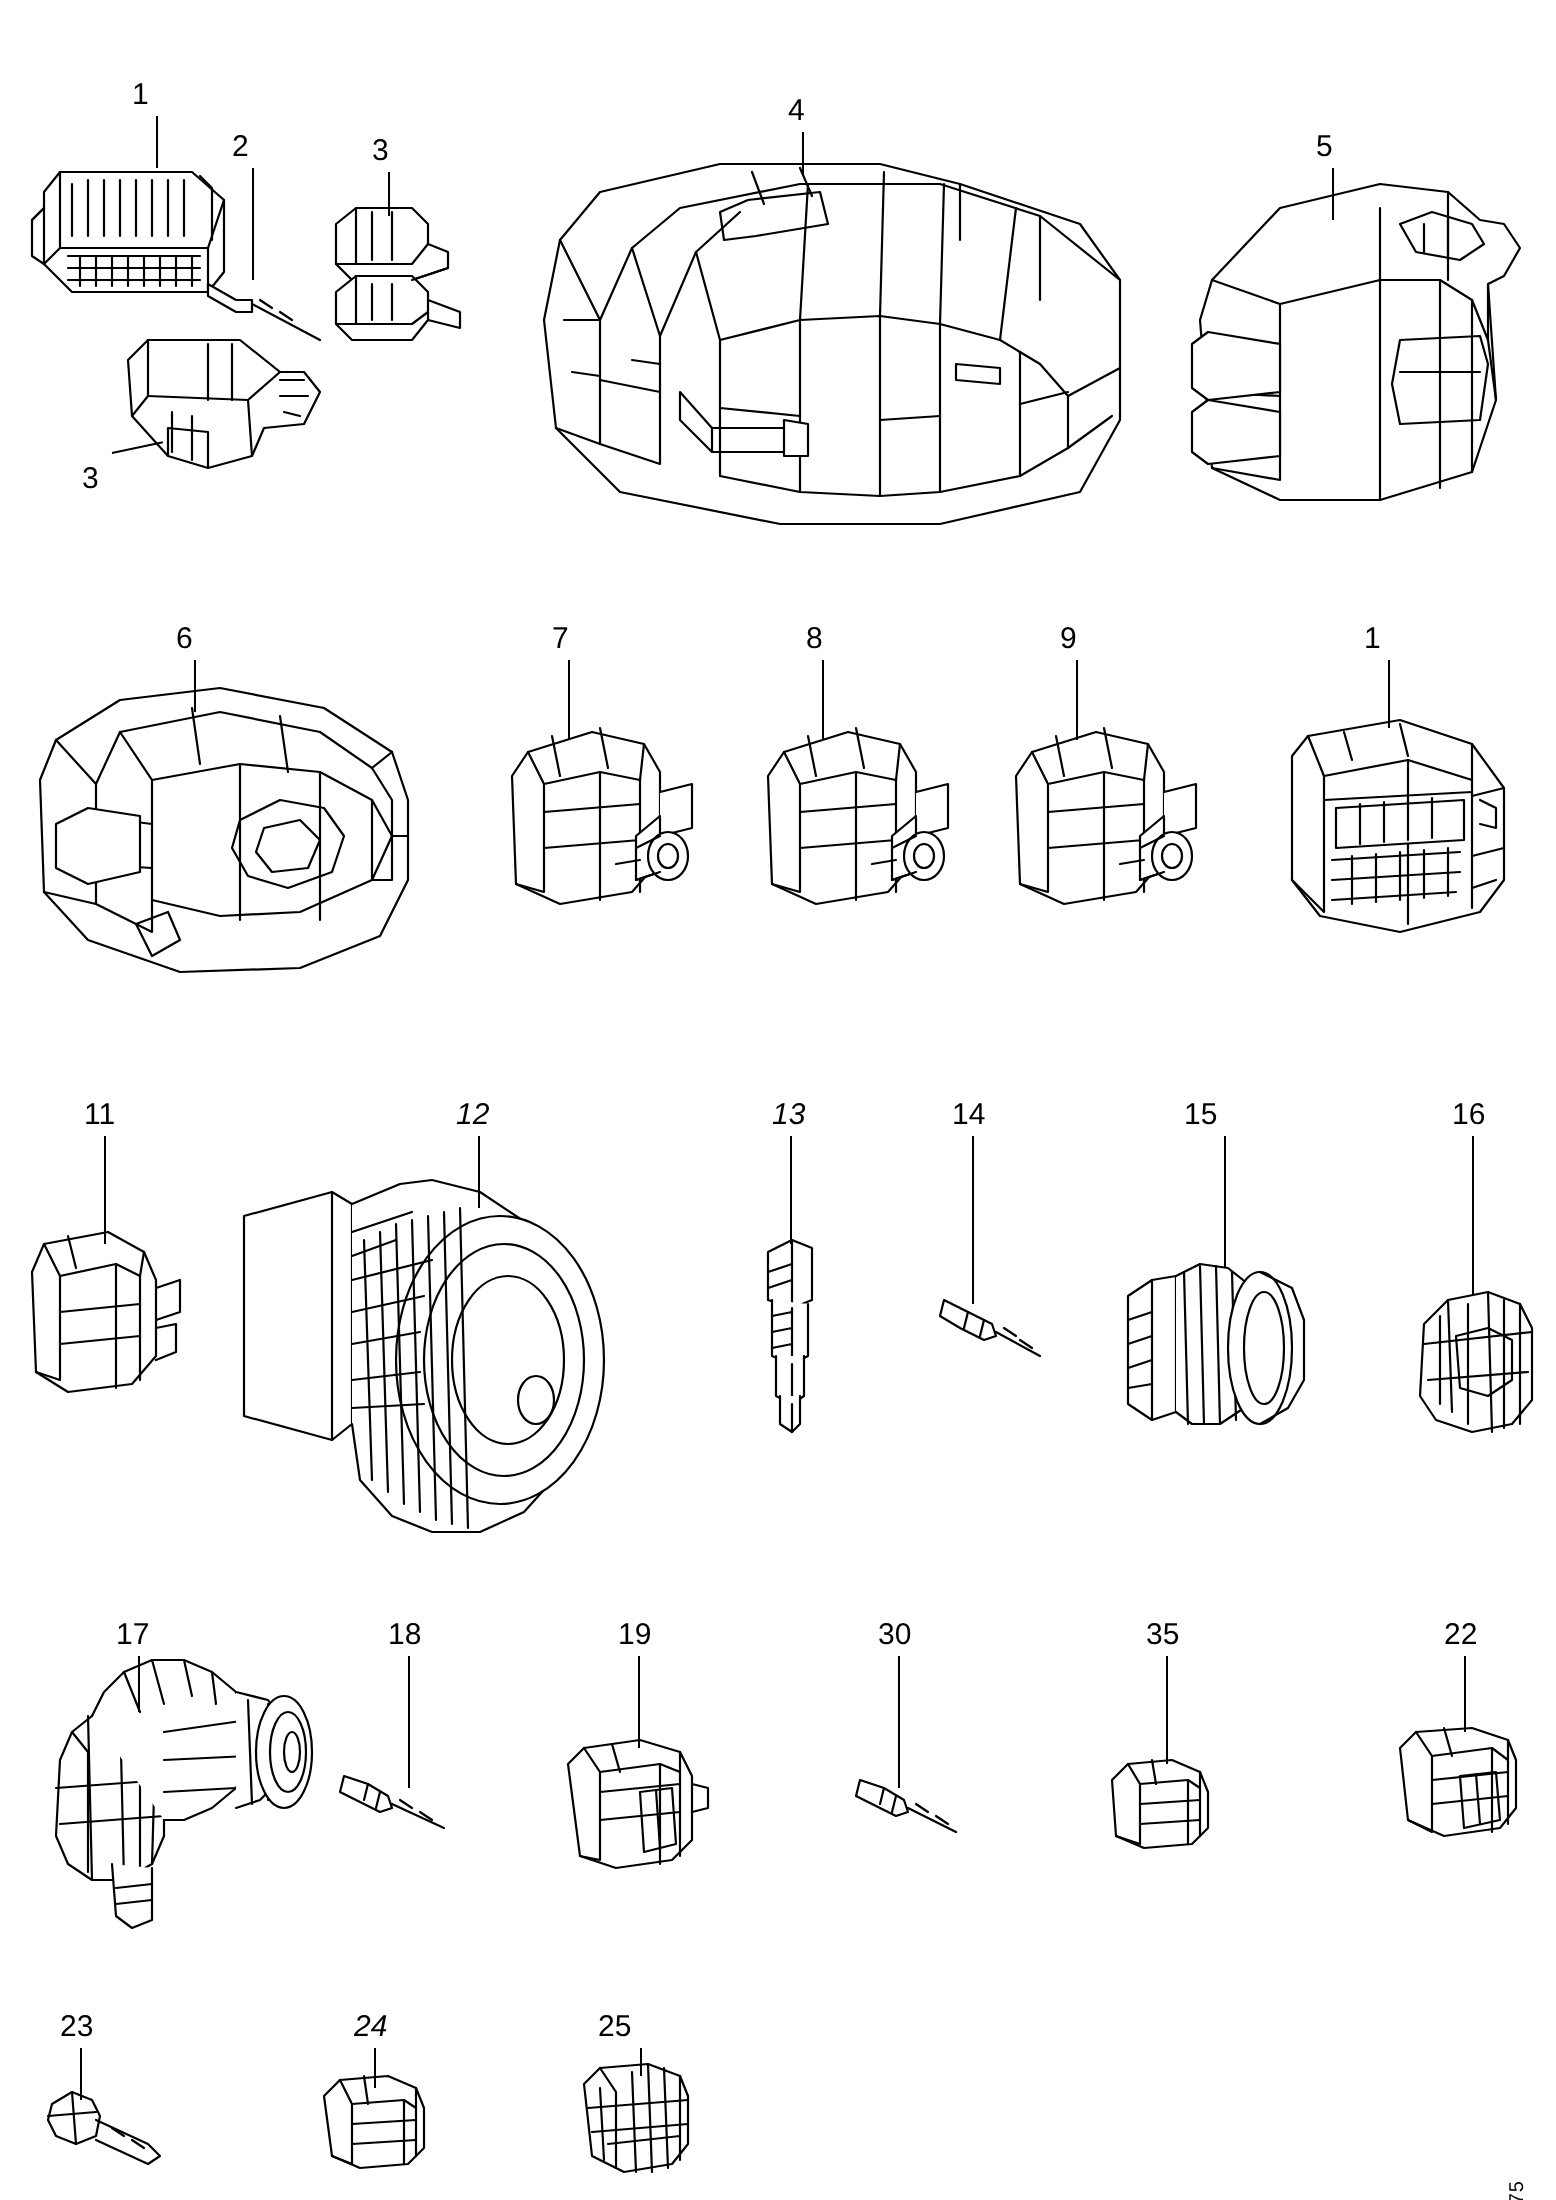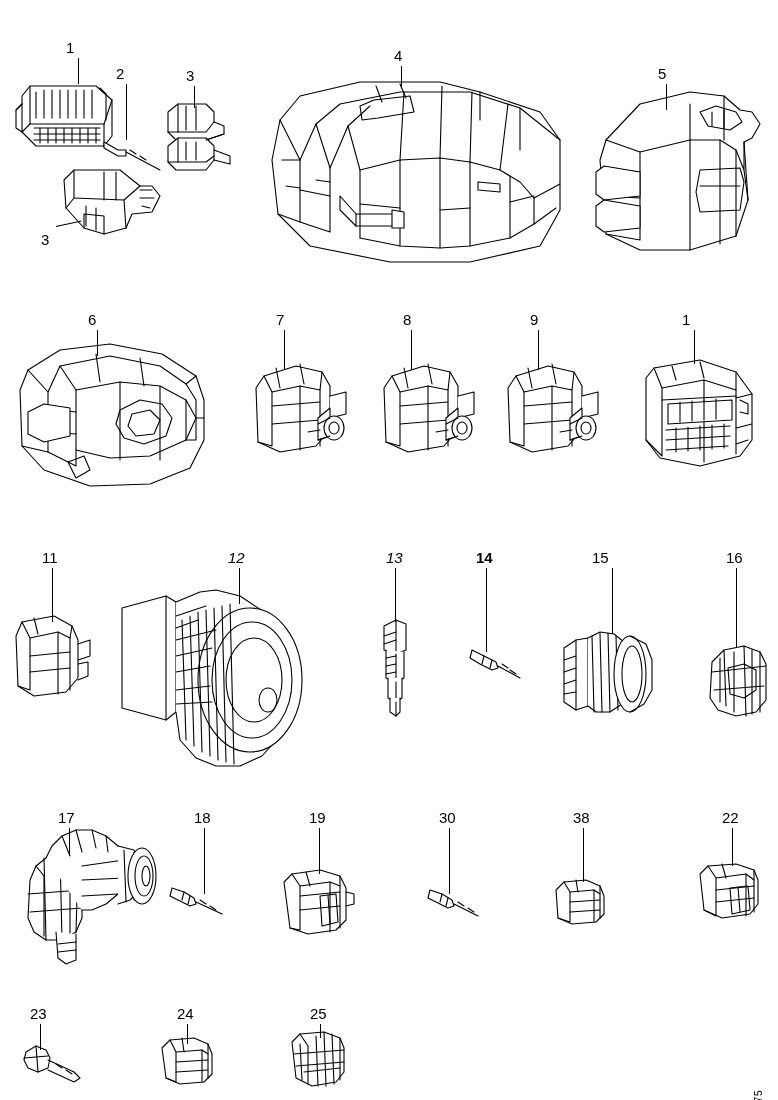--- a/index.html
+++ b/index.html
@@ -404,51 +404,51 @@
 
   <div class="callout-num" style="left:42px; top:550px;">11</div>
   <div class="leader" style="left:52px; top:568px; width:1px; height:54px;"></div>
 
   <div class="callout-num" style="left:228px; top:550px;font-style:italic;">12</div>
   <div class="leader" style="left:239px; top:568px; width:1px; height:36px;"></div>
 
   <div class="callout-num" style="left:386px; top:550px;font-style:italic;">13</div>
   <div class="leader" style="left:395px; top:568px; width:1px; height:54px;"></div>
 
-  <div class="callout-num" style="left:476px; top:550px;font-weight:bold;">14</div>
+  <div class="callout-num" style="left:476px; top:550px;">14</div>
   <div class="leader" style="left:486px; top:568px; width:1px; height:84px;"></div>
 
   <div class="callout-num" style="left:592px; top:550px;">15</div>
   <div class="leader" style="left:612px; top:568px; width:1px; height:66px;"></div>
 
   <div class="callout-num" style="left:726px; top:550px;">16</div>
   <div class="leader" style="left:736px; top:568px; width:1px; height:80px;"></div>
 
   <div class="callout-num" style="left:58px; top:810px;">17</div>
   <div class="leader" style="left:69px; top:828px; width:1px; height:28px;"></div>
 
   <div class="callout-num" style="left:194px; top:810px;">18</div>
   <div class="leader" style="left:204px; top:828px; width:1px; height:66px;"></div>
 
   <div class="callout-num" style="left:309px; top:810px;">19</div>
   <div class="leader" style="left:319px; top:828px; width:1px; height:46px;"></div>
 
   <div class="callout-num" style="left:439px; top:810px;">30</div>
   <div class="leader" style="left:449px; top:828px; width:1px; height:66px;"></div>
 
-  <div class="callout-num" style="left:573px; top:810px;">38</div>
+  <div class="callout-num" style="left:573px; top:810px;">35</div>
   <div class="leader" style="left:583px; top:828px; width:1px; height:54px;"></div>
 
   <div class="callout-num" style="left:722px; top:810px;">22</div>
   <div class="leader" style="left:732px; top:828px; width:1px; height:38px;"></div>
 
   <div class="callout-num" style="left:30px; top:1006px;">23</div>
   <div class="leader" style="left:40px; top:1024px; width:1px; height:26px;"></div>
 
-  <div class="callout-num" style="left:177px; top:1006px;">24</div>
+  <div class="callout-num" style="left:177px; top:1006px;font-style:italic;">24</div>
   <div class="leader" style="left:187px; top:1024px; width:1px; height:20px;"></div>
 
-  <div class="callout-num" style="left:310px; top:1006px;">25</div>
+  <div class="callout-num" style="left:299px; top:1006px;">25</div>
   <div class="leader" style="left:320px; top:1024px; width:1px; height:14px;"></div>
 
   <div class="diagram-id">353375</div>
 
 </div>
 
 </body></html>

